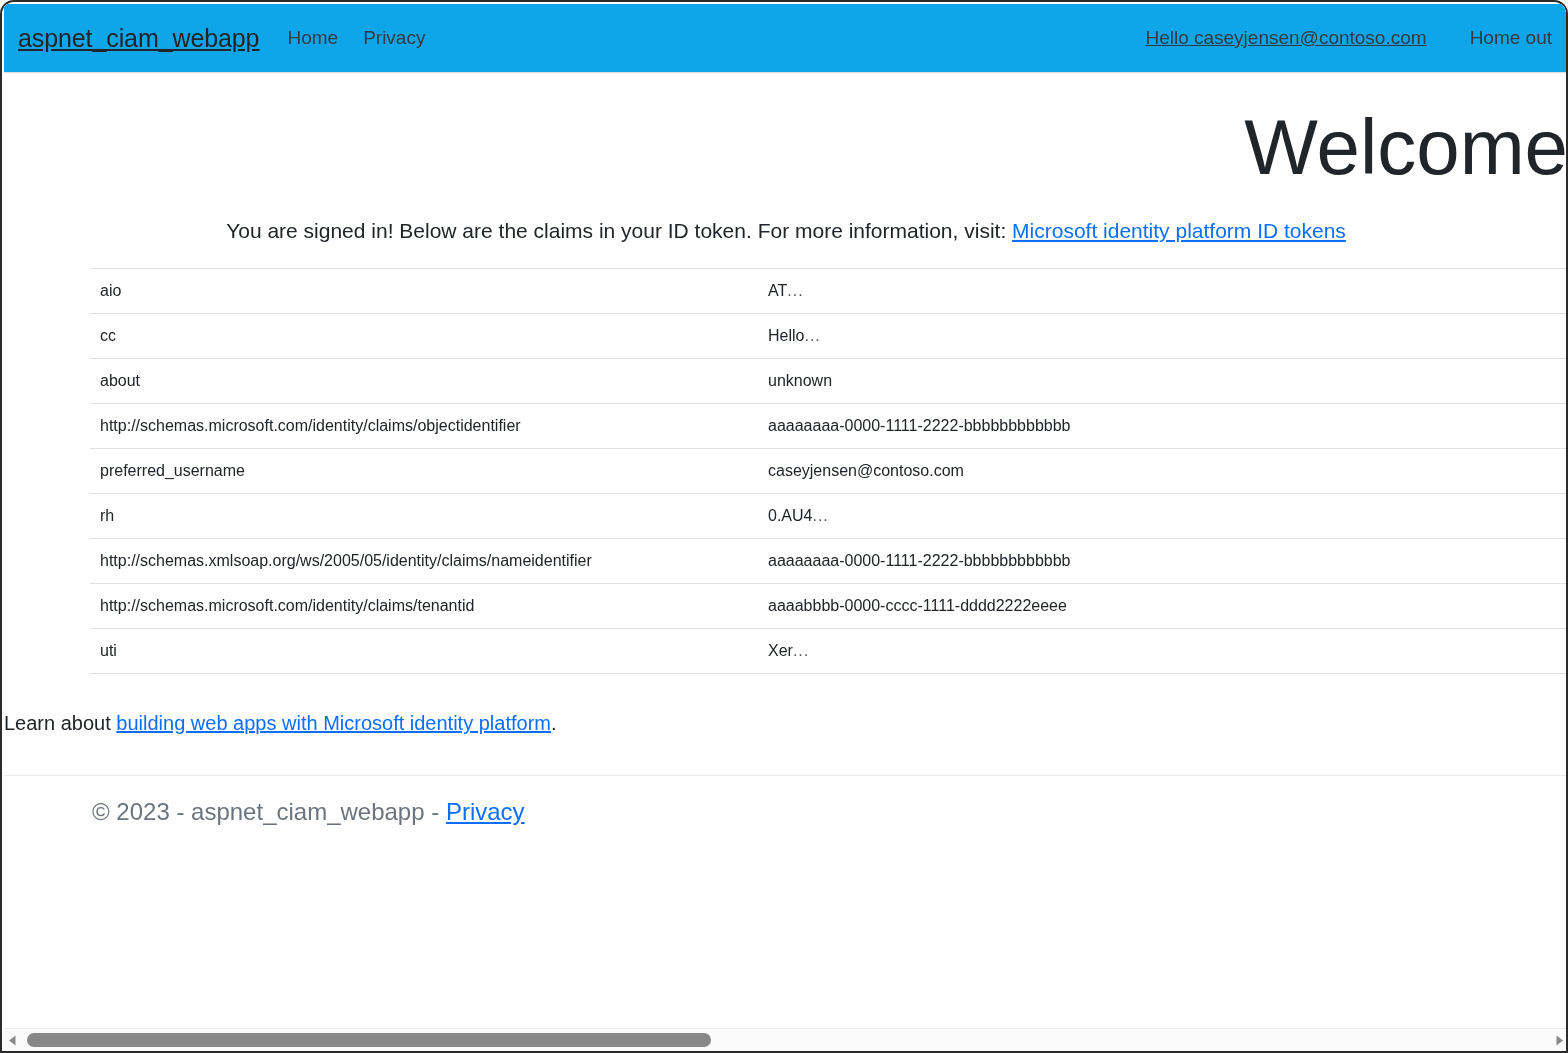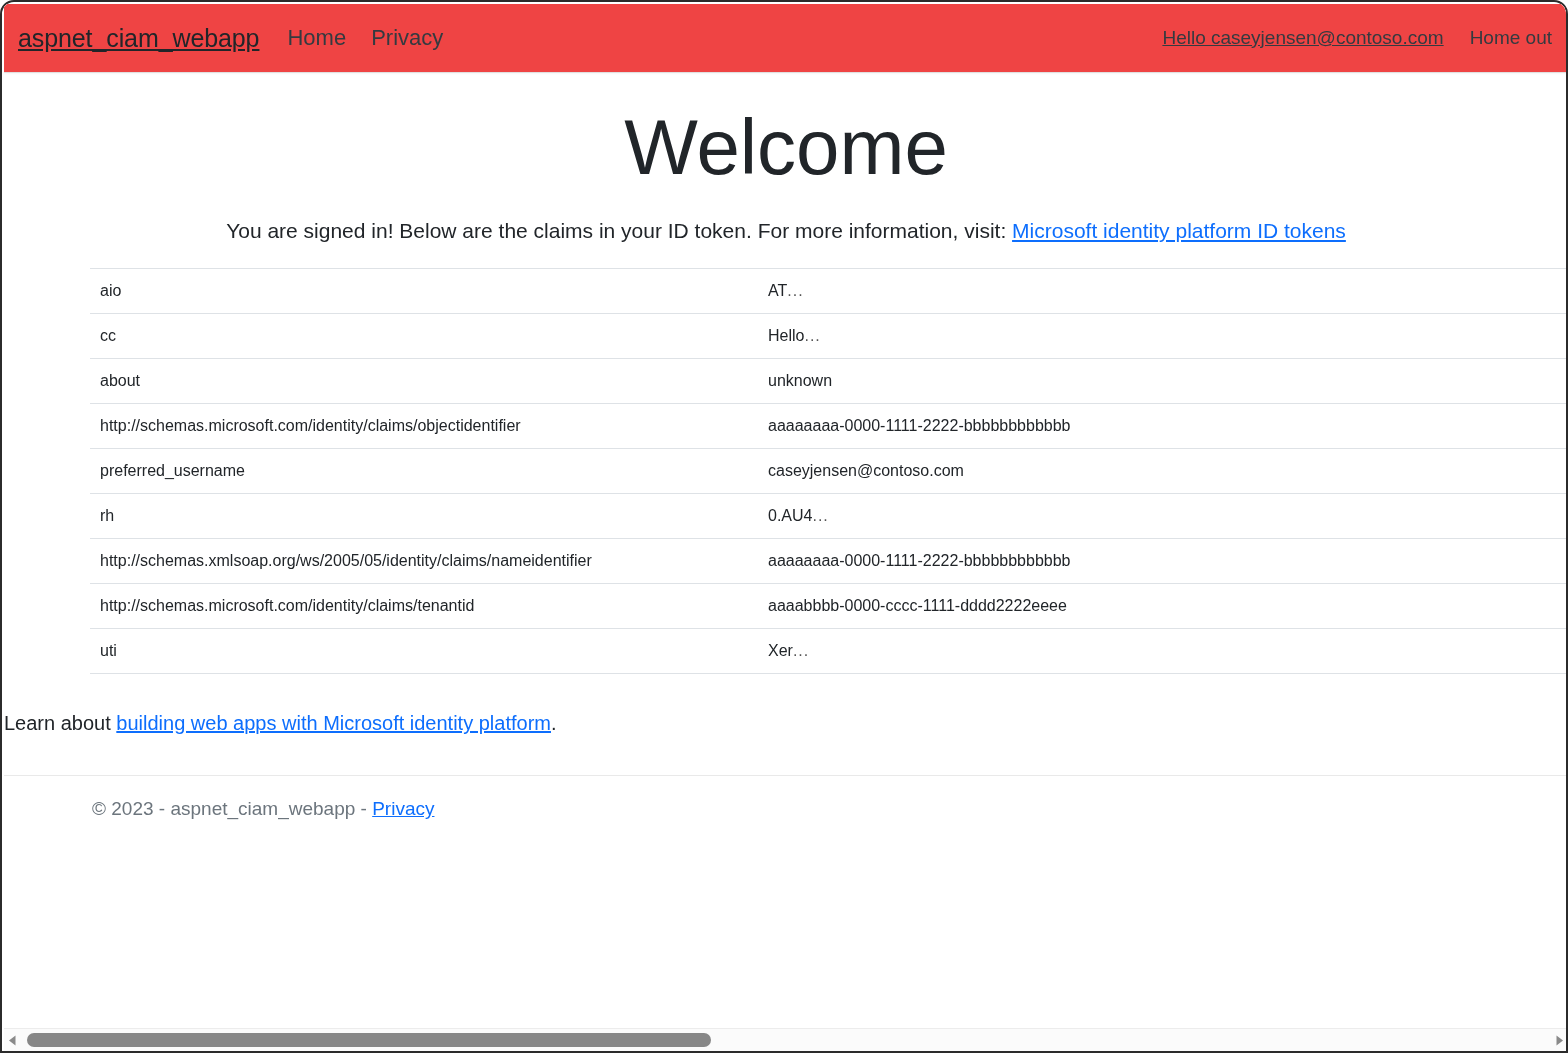--- a/index.html
+++ b/index.html
@@ -41,50 +41,50 @@
     left: 0; top: 0;
     width: 1940px;
     background: #ffffff;
   }
 
   
   #navbar {
     box-sizing: border-box;
     width: 1564px;
     height: 69px;
-    background: #ef4444;
+    background: #0ea5e9;
     border-bottom: 1px solid #e0e0e0;
     display: flex;
     align-items: center;
     padding: 0 16px 0 14px;
     box-shadow: 0 1px 2px rgba(0,0,0,0.035);
   }
   .brand {
     font-size: 25px;
     color: #212529;
     letter-spacing: -0.1px;
     white-space: nowrap;
     margin-right: 28px;
   }
   .nav-links {
     display: flex;
     align-items: center;
     gap: 25px;
   }
   .nav-link {
-    font-size: 22px;
+    font-size: 19px;
     color: #343a40;
     text-decoration: none;
     white-space: nowrap;
   }
   .nav-spacer { flex: 1 1 auto; }
   .nav-right {
     display: flex;
     align-items: center;
-    gap: 26px;
+    gap: 43px;
     text-align: center;
   }
   .nav-greeting {
     font-size: 19px;
     color: #343a40;
     white-space: nowrap;
   }
   .nav-signout {
     font-size: 19px;
     color: #343a40;
@@ -92,21 +92,21 @@
     white-space: nowrap;
   }
 
   
   #main {
     width: 1564px;
     box-sizing: border-box;
     padding: 0;
   }
   #page-title {
-    text-align: center;
+    text-align: right;
     font-size: 78px;
     font-weight: 300;
     color: #212529;
     margin: 34px 0 0 0;
     line-height: 1.05;
     letter-spacing: 0px;
   }
   #lead {
     text-align: center;
     font-size: 21px;
@@ -155,21 +155,21 @@
     width: 1564px;
   }
 
   
   #footer {
     margin-top: 40px;
     width: 1564px;
     box-sizing: border-box;
     border-top: 1px solid #e9e9e9;
     padding: 22px 0 0 88px;
-    font-size: 19px;
+    font-size: 24px;
     color: #6c757d;
   }
   #footer a { color: #0d6efd; text-decoration: underline; }
 
   
   #hscrollbar {
     position: absolute;
     left: 2px;
     bottom: 0px;
     width: 1564px;

